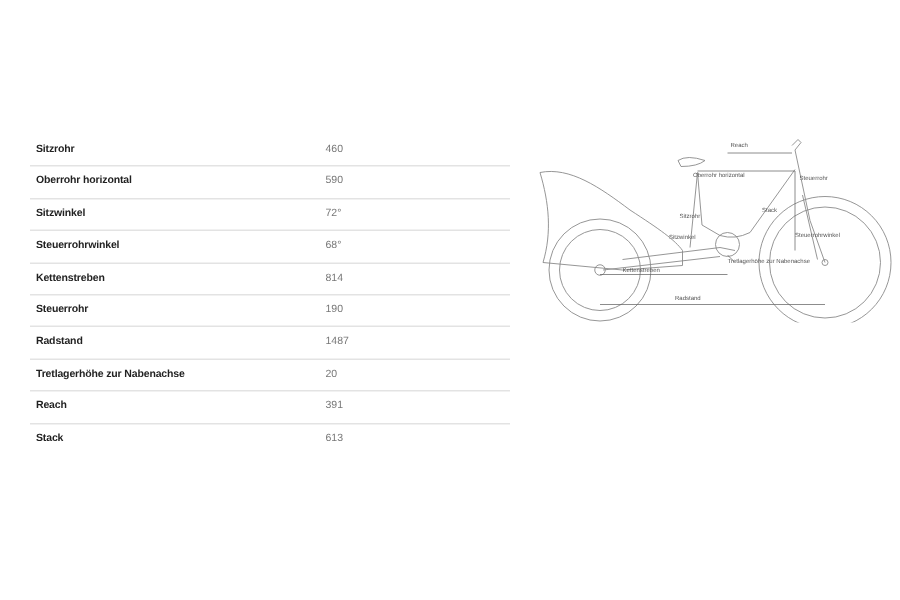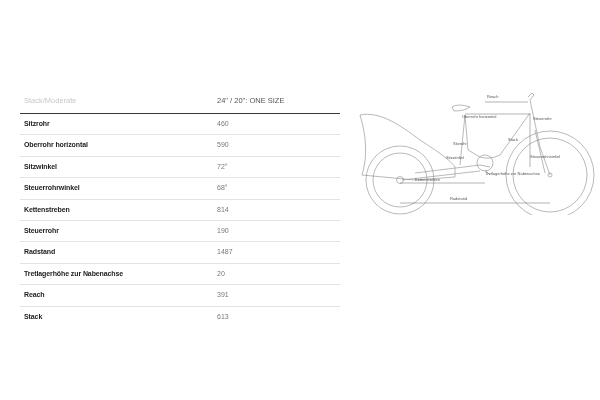--- a/index.html
+++ b/index.html
@@ -12,24 +12,20 @@
   .row:last-child { border-bottom:none; }
   .row .c1 { position:absolute; left:4px; top:6px; font-size:7px; font-weight:bold; color:#222; letter-spacing:-0.1px; }
   .row .c2 { position:absolute; left:197px; top:6px; font-size:7px; color:#777; }
   .diagram { position:absolute; left:340px; top:85px; width:260px; height:130px; }
   .lbl { font-family:"Liberation Sans", sans-serif; font-size:4px; fill:#555; }
 </style>
 </head>
 <body>
 
 <div class="geo-table">
-  <div class="hdr">
-    <span class="c1">Stack/Moderate</span>
-    <span class="c2">24" / 20": ONE SIZE</span>
-  </div>
   <div class="row">
       <span class="c1">Sitzrohr</span>
       <span class="c2">460</span>
     </div>
   <div class="row">
       <span class="c1">Oberrohr horizontal</span>
       <span class="c2">590</span>
     </div>
   <div class="row">
       <span class="c1">Sitzwinkel</span>

